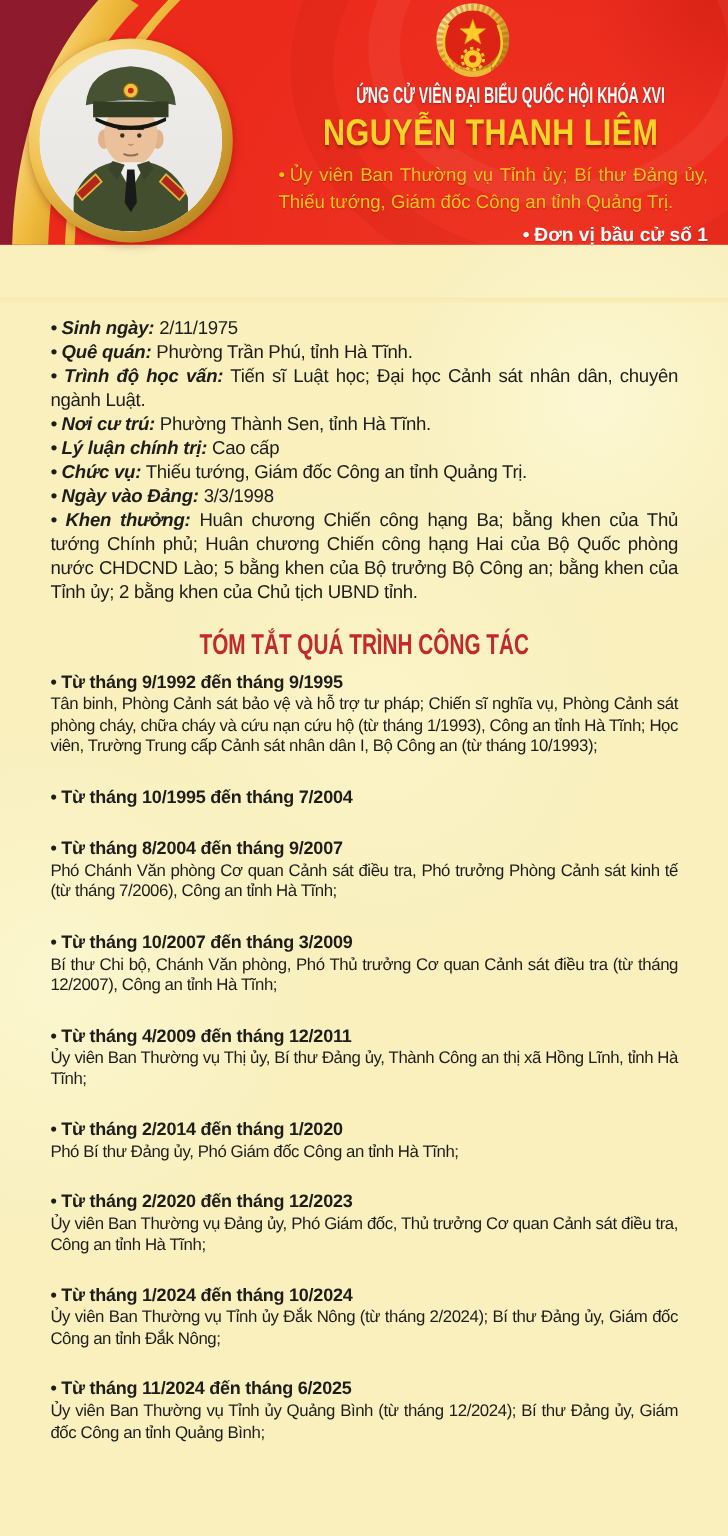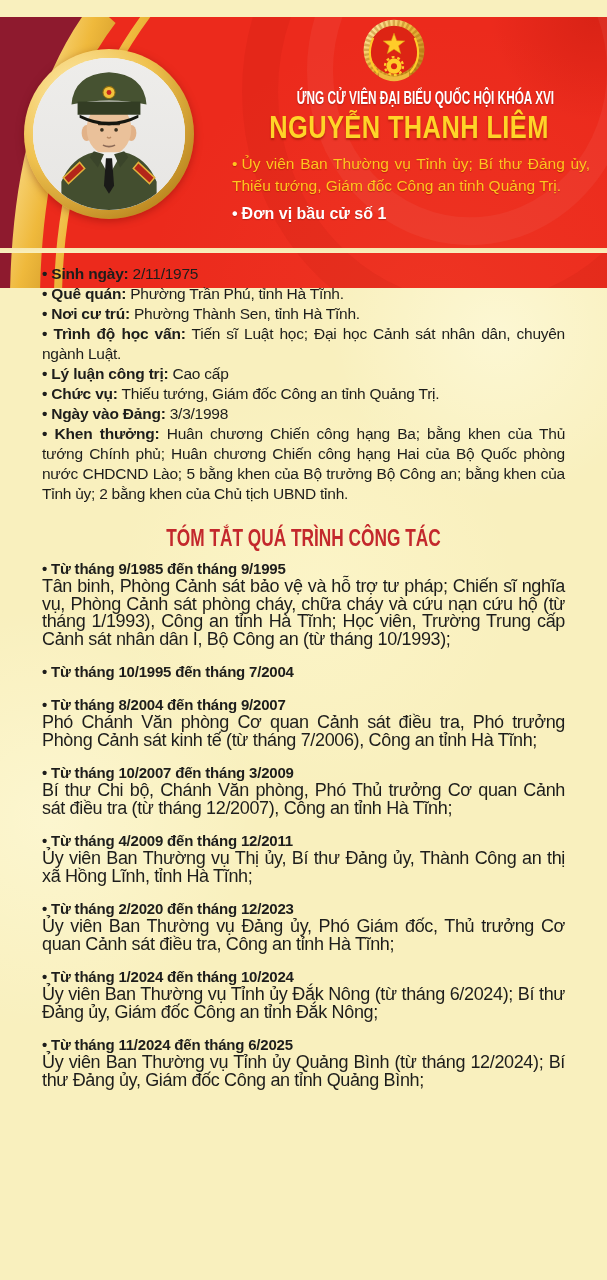--- a/index.html
+++ b/index.html
@@ -5,21 +5,21 @@
   html,body{margin:0;padding:0;background:#fff;}
   .page{position:relative;width:607px;height:1280px;overflow:hidden;
         font-family:"Liberation Sans","DejaVu Sans",sans-serif;
         background:
           radial-gradient(circle 240px at 82% 26%, rgba(255,253,228,.55), rgba(255,253,228,0) 70%),
           radial-gradient(circle 300px at 8% 64%, rgba(255,252,224,.5), rgba(255,252,224,0) 70%),
           radial-gradient(circle 280px at 52% 46%, rgba(253,247,205,.6), rgba(253,247,205,0) 72%),
           var(--body-bg,#F9F0BE);
         color:var(--body-text,#1D1D1B);}
   
-  .hero{position:absolute;left:0;top:17px;width:607px;height:271px;
+  .hero{position:absolute;left:0;top:0;width:607px;height:204px;
         background:
           radial-gradient(circle 150px at 98% 0%, rgba(150,10,0,.22), rgba(150,10,0,0) 70%),
           radial-gradient(circle 420px at 72% 110%, rgba(255,140,90,.10), rgba(255,140,90,0) 70%),
           var(--header-red,#EC2A1C);}
   .hero svg.deco{position:absolute;inset:0;width:100%;height:100%;}
   .hero-edge{position:absolute;left:0;top:248px;width:607px;height:5px;
         background:linear-gradient(180deg,#F7E8AE,var(--body-bg,#F9F0BE));}
   .photo{position:absolute;left:24px;top:32px;width:170px;height:170px;border-radius:50%;
         background:radial-gradient(circle at 32% 28%, #FFEDB0, #EFC14E 46%, #BE8A22 78%, #9C6D12 100%);
         box-shadow:0 2px 8px rgba(90,0,0,.35);}
@@ -32,33 +32,33 @@
         text-shadow:0 1px 2px rgba(110,0,0,.45);}
   .h-name{position:absolute;left:228px;top:93px;width:362px;text-align:center;
         color:var(--name-yellow,#FFD428);font-weight:bold;font-size:31px;white-space:nowrap;
         transform:scaleX(.82);transform-origin:center;letter-spacing:.5px;
         text-shadow:0 2px 2px rgba(139,27,0,.55);}
   .h-pos{position:absolute;left:232px;top:136px;width:358px;margin:0;
         color:var(--subtitle-gold,#FFC51E);font-weight:normal;font-size:15.5px;line-height:21.5px;
         text-align:justify;text-shadow:0 1px 1px rgba(110,0,0,.35);}
   .h-unit{position:absolute;left:232px;top:188px;width:358px;margin:0;
         color:var(--white,#fff);font-weight:bold;font-size:16px;
-        text-shadow:0 1px 1px rgba(110,0,0,.35);}
+        text-shadow:0 1px 1px rgba(110,0,0,.35);text-align:right;}
   .b{margin-right:4px;}
   
   .bodycol{position:absolute;left:0;top:253px;width:607px;padding:11px 42px 0;box-sizing:border-box;}
   .detail-item{margin:0;font-size:15.5px;line-height:20px;letter-spacing:-.25px;text-align:justify;}
-  .detail-item strong{letter-spacing:-.2px;}
+  .detail-item strong{letter-spacing:-.2px;font-style:italic;}
   h2.sect{margin:20px 0 6px;text-align:center;font-size:24px;line-height:28px;
         color:var(--section-red,#C3282C);white-space:nowrap;
         transform:scaleX(.72);transform-origin:center;font-weight:bold;}
-  .career-entry{margin-top:15px;}
+  .career-entry{margin-top:25px;}
   .career-entry:first-child{margin-top:8px;}
   .period{margin:0;font-weight:bold;font-size:15px;line-height:18px;letter-spacing:-.2px;}
-  .desc{margin:0;font-size:18px;line-height:17.5px;letter-spacing:-.35px;text-align:justify;}
+  .desc{margin:0;font-size:14px;line-height:17.5px;letter-spacing:-.35px;text-align:justify;}
 </style>
 </head>
 <body>
 
 <div class="page">
 
   <header class="hero">
     <svg class="deco" viewBox="0 0 607 253" preserveAspectRatio="none">
       <defs>
         <linearGradient id="gg" x1="0" y1="0" x2="1" y2="1">
@@ -127,55 +127,59 @@
     <div class="h-name">NGUYỄN THANH LIÊM</div>
     <p class="h-pos"><span class="b">•</span><span>Ủy viên Ban Thường vụ Tỉnh ủy; Bí thư Đảng ủy, Thiếu tướng, Giám đốc Công an tỉnh Quảng Trị.</span></p>
     <p class="h-unit"><span class="b">•</span><span>Đơn vị bầu cử số 1</span></p>
   </header>
   <div class="hero-edge"></div>
 
   <main class="bodycol">
     <section id="details">
         <p class="detail-item"><strong>• Sinh ngày:</strong> 2/11/1975</p>
         <p class="detail-item"><strong>• Quê quán:</strong> Phường Trần Phú, tỉnh Hà Tĩnh.</p>
+        <p class="detail-item"><strong>• Trình độ học vấn:</strong> Tiến sĩ Luật học; Đại học Cảnh sát nhân dân, chuyên ngành Luật.</p>
         <p class="detail-item"><strong>• Nơi cư trú:</strong> Phường Thành Sen, tỉnh Hà Tĩnh.</p>
-        <p class="detail-item"><strong>• Trình độ học vấn:</strong> Tiến sĩ Luật học; Đại học Cảnh sát nhân dân, chuyên ngành Luật.</p>
-        <p class="detail-item"><strong>• Lý luận công trị:</strong> Cao cấp</p>
+        <p class="detail-item"><strong>• Lý luận chính trị:</strong> Cao cấp</p>
         <p class="detail-item"><strong>• Chức vụ:</strong> Thiếu tướng, Giám đốc Công an tỉnh Quảng Trị.</p>
         <p class="detail-item"><strong>• Ngày vào Đảng:</strong> 3/3/1998</p>
         <p class="detail-item"><strong>• Khen thưởng:</strong> Huân chương Chiến công hạng Ba; bằng khen của Thủ tướng Chính phủ; Huân chương Chiến công hạng Hai của Bộ Quốc phòng nước CHDCND Lào; 5 bằng khen của Bộ trưởng Bộ Công an; bằng khen của Tỉnh ủy; 2 bằng khen của Chủ tịch UBND tỉnh.</p>
       </section>
     <h2 class="sect">TÓM TẮT QUÁ TRÌNH CÔNG TÁC</h2>
     <section id="career">
         <div class="career-entry">
-          <p class="period">• Từ tháng 9/1985 đến tháng 9/1995</p>
+          <p class="period">• Từ tháng 9/1992 đến tháng 9/1995</p>
           <p class="desc">Tân binh, Phòng Cảnh sát bảo vệ và hỗ trợ tư pháp; Chiến sĩ nghĩa vụ, Phòng Cảnh sát phòng cháy, chữa cháy và cứu nạn cứu hộ (từ tháng 1/1993), Công an tỉnh Hà Tĩnh; Học viên, Trường Trung cấp Cảnh sát nhân dân I, Bộ Công an (từ tháng 10/1993);</p>
         </div>
         <div class="career-entry">
           <p class="period">• Từ tháng 10/1995 đến tháng 7/2004</p>
         </div>
         <div class="career-entry">
           <p class="period">• Từ tháng 8/2004 đến tháng 9/2007</p>
           <p class="desc">Phó Chánh Văn phòng Cơ quan Cảnh sát điều tra, Phó trưởng Phòng Cảnh sát kinh tế (từ tháng 7/2006), Công an tỉnh Hà Tĩnh;</p>
         </div>
         <div class="career-entry">
           <p class="period">• Từ tháng 10/2007 đến tháng 3/2009</p>
           <p class="desc">Bí thư Chi bộ, Chánh Văn phòng, Phó Thủ trưởng Cơ quan Cảnh sát điều tra (từ tháng 12/2007), Công an tỉnh Hà Tĩnh;</p>
         </div>
         <div class="career-entry">
           <p class="period">• Từ tháng 4/2009 đến tháng 12/2011</p>
           <p class="desc">Ủy viên Ban Thường vụ Thị ủy, Bí thư Đảng ủy, Thành Công an thị xã Hồng Lĩnh, tỉnh Hà Tĩnh;</p>
         </div>
         <div class="career-entry">
+          <p class="period">• Từ tháng 2/2014 đến tháng 1/2020</p>
+          <p class="desc">Phó Bí thư Đảng ủy, Phó Giám đốc Công an tỉnh Hà Tĩnh;</p>
+        </div>
+        <div class="career-entry">
           <p class="period">• Từ tháng 2/2020 đến tháng 12/2023</p>
           <p class="desc">Ủy viên Ban Thường vụ Đảng ủy, Phó Giám đốc, Thủ trưởng Cơ quan Cảnh sát điều tra, Công an tỉnh Hà Tĩnh;</p>
         </div>
         <div class="career-entry">
           <p class="period">• Từ tháng 1/2024 đến tháng 10/2024</p>
-          <p class="desc">Ủy viên Ban Thường vụ Tỉnh ủy Đắk Nông (từ tháng 6/2024); Bí thư Đảng ủy, Giám đốc Công an tỉnh Đắk Nông;</p>
+          <p class="desc">Ủy viên Ban Thường vụ Tỉnh ủy Đắk Nông (từ tháng 2/2024); Bí thư Đảng ủy, Giám đốc Công an tỉnh Đắk Nông;</p>
         </div>
         <div class="career-entry">
           <p class="period">• Từ tháng 11/2024 đến tháng 6/2025</p>
           <p class="desc">Ủy viên Ban Thường vụ Tỉnh ủy Quảng Bình (từ tháng 12/2024); Bí thư Đảng ủy, Giám đốc Công an tỉnh Quảng Bình;</p>
         </div>
       </section>
   </main>
 
 </div>
 

